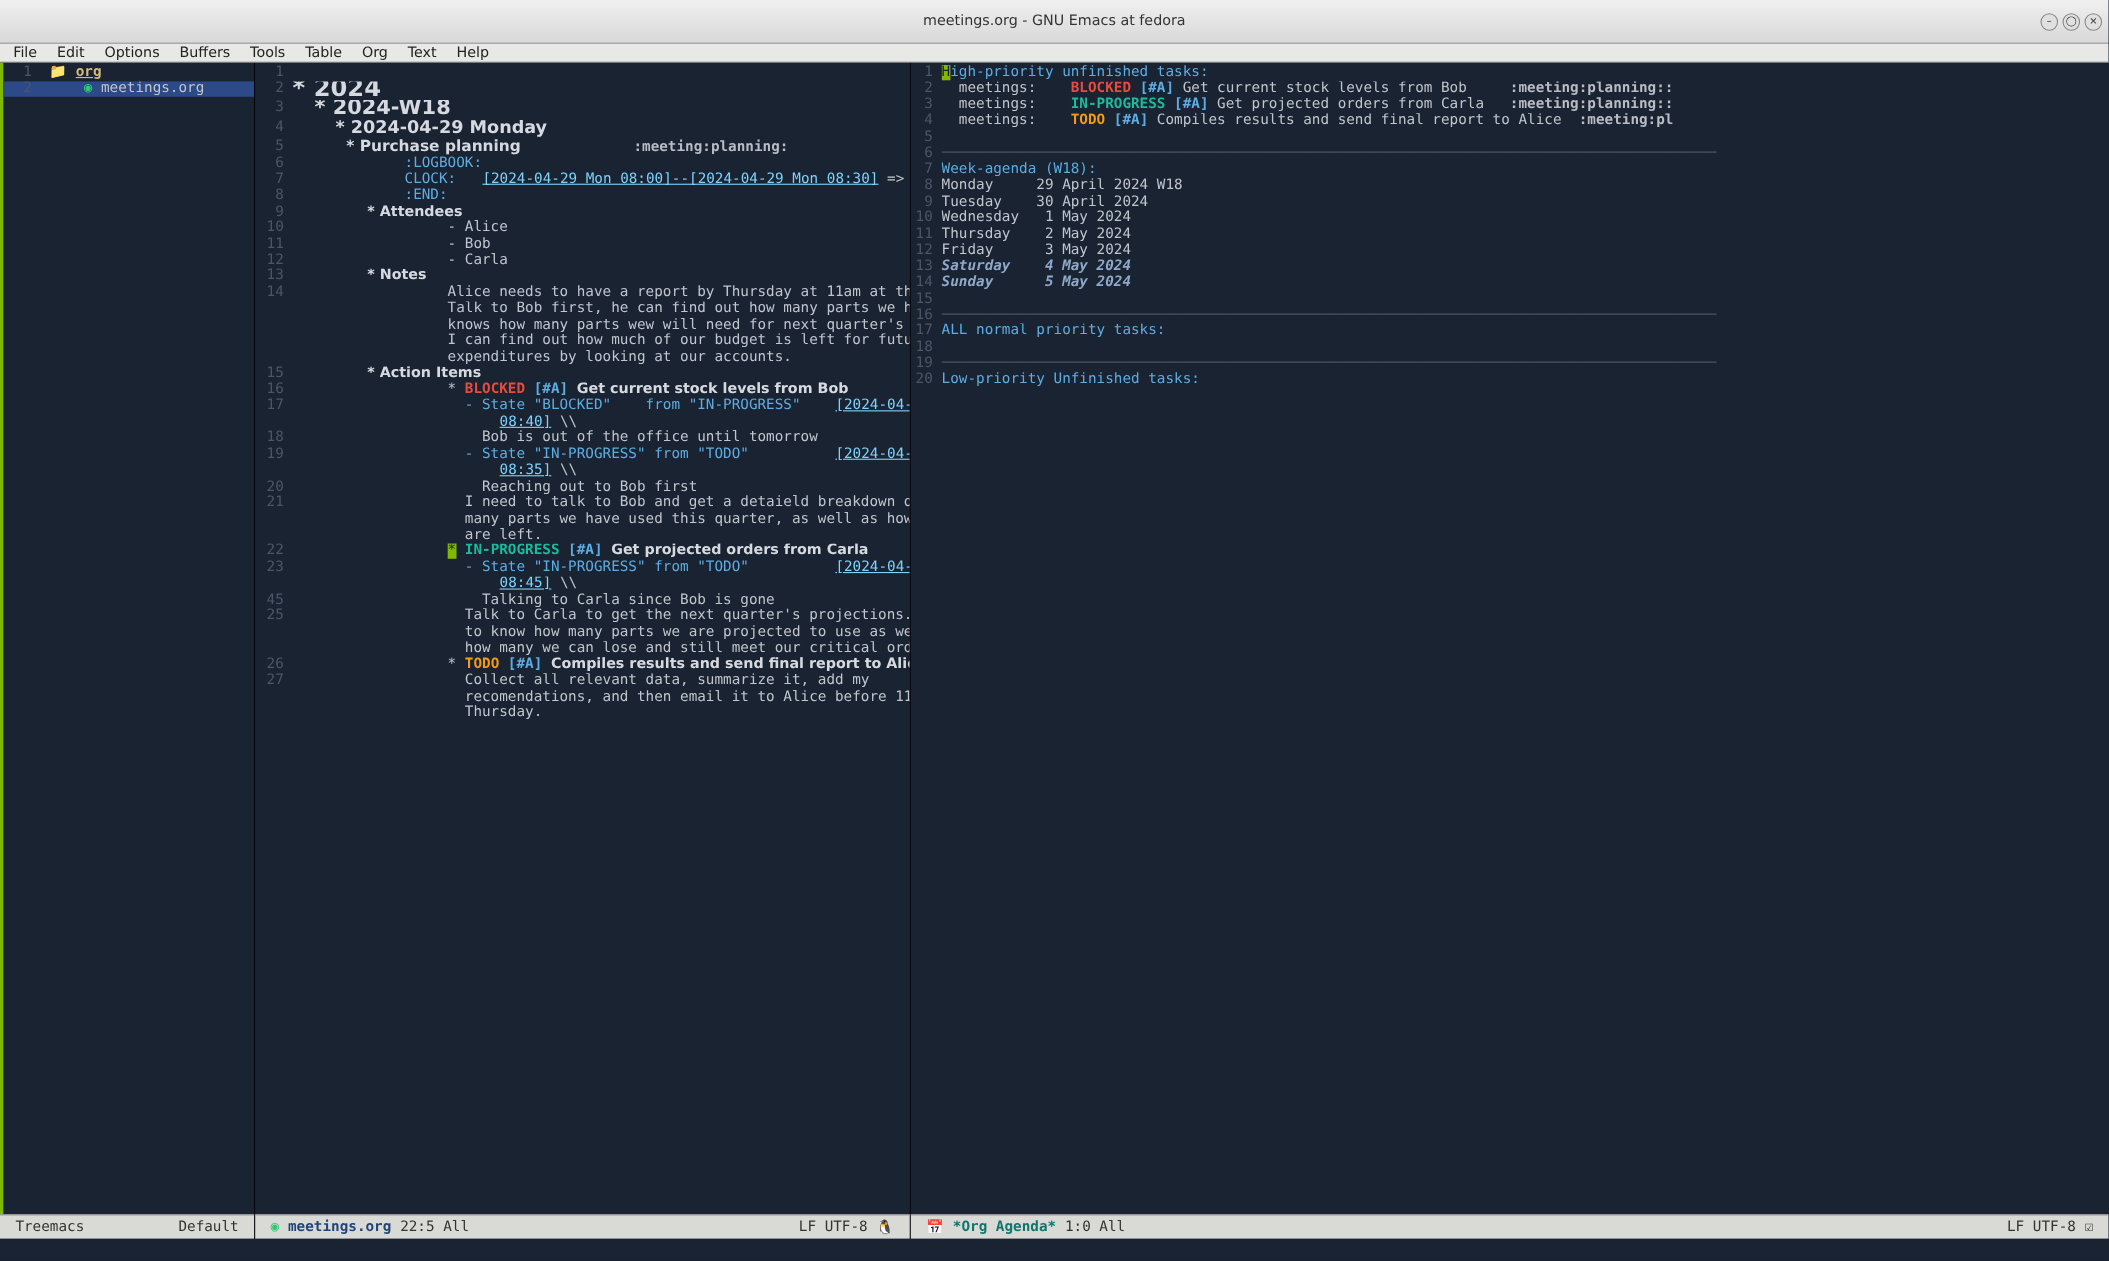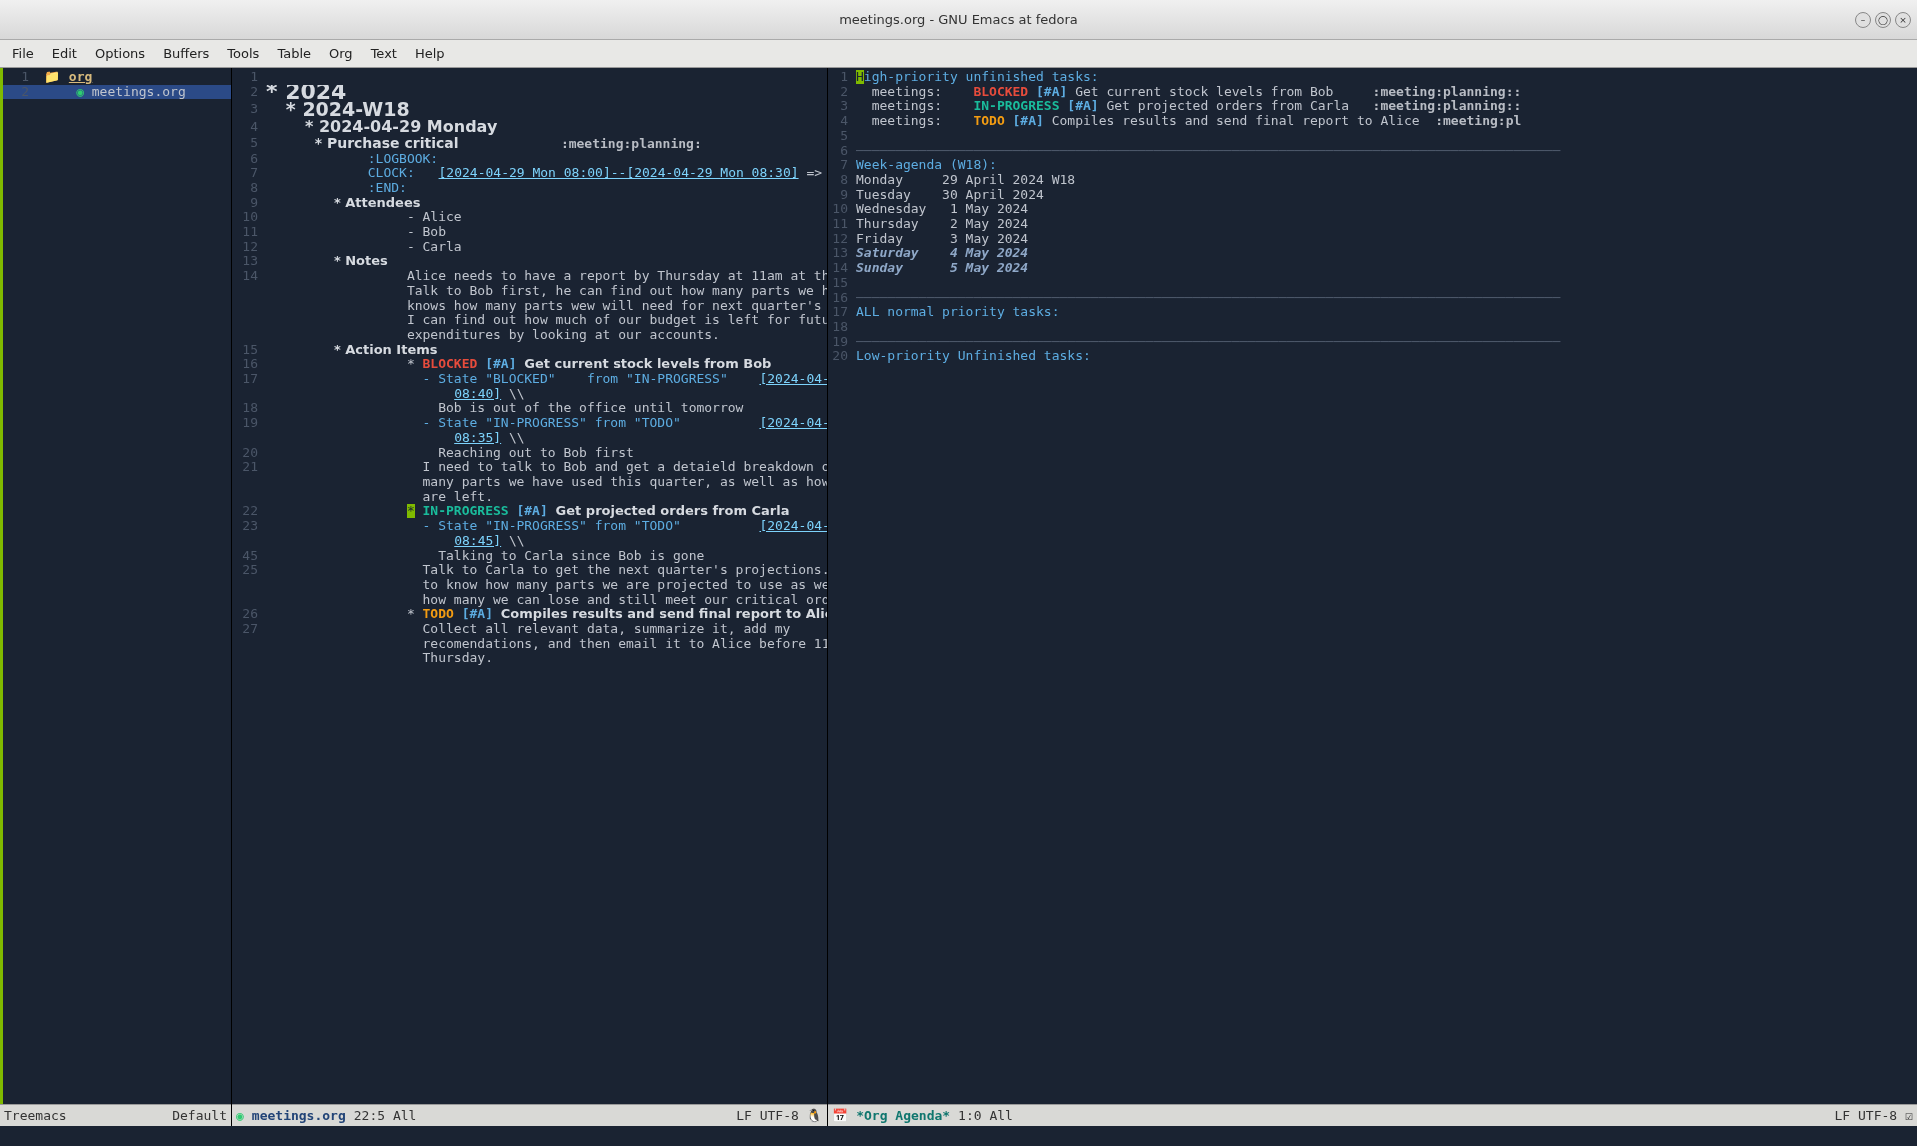--- a/index.html
+++ b/index.html
@@ -34,21 +34,21 @@
 .titlebar .winbtn {
   width: 16px; height: 16px;
   border-radius: 50%;
   border: 1px solid #888;
   background: #e0e0e0;
   font-size: 9px;
   display: flex; align-items:center; justify-content:center;
 }
 .menubar {
   background: #e8e8e6;
-  height: 28px;
+  height: 17px;
   display: flex;
   align-items: center;
   padding: 0 4px;
   font-family: "DejaVu Sans", sans-serif;
   color: #222;
   border-bottom: 1px solid #999;
   gap: 2px;
 }
 .menubar span { padding: 2px 8px; cursor: default; }
 .workspace {
@@ -85,21 +85,21 @@
   padding-top: 2px;
 }
 .line { display: flex; white-space: pre; }
 .line .body { flex: 1; overflow: hidden; }
 .modeline {
   height: 22px;
   background: #d9d9d6;
   color: #333;
   display: flex;
   align-items: center;
-  padding: 0 4px;
+  padding: 0 14px;
   font-family: "DejaVu Sans Mono", monospace;
   border-top: 1px solid #999;
   gap: 8px;
 }
 .modeline .grow { flex: 1; }
 .modeline .buf { font-weight: bold; }
 .minibuffer {
   height: 20px;
   background: #1a2332;
   color: #c0c5ce;
@@ -166,21 +166,21 @@
       <span>Default</span>
     </div>
   </div>
 
   <div class="pane pane-main">
     <div class="content" id="main-content">
         <div class="line"><span class="gutter">1</span><span class="body"><span class=""></span></span></div>
         <div class="line"><span class="gutter">2</span><span class="body"><span class="h1">* 2024</span></span></div>
         <div class="line"><span class="gutter">3</span><span class="body"><span class="h2">   * 2024-W18</span></span></div>
         <div class="line"><span class="gutter">4</span><span class="body"><span class="h3">       * 2024-04-29 Monday</span></span></div>
-        <div class="line"><span class="gutter">5</span><span class="body"><span class="h4">          * Purchase critical                     </span><span class="tag">:meeting:planning:</span></span></div>
+        <div class="line"><span class="gutter">5</span><span class="body"><span class="h4">          * Purchase planning                     </span><span class="tag">:meeting:planning:</span></span></div>
         <div class="line"><span class="gutter">6</span><span class="body"><span class="drawer">             :LOGBOOK:</span></span></div>
         <div class="line"><span class="gutter">7</span><span class="body"><span class="drawer">             CLOCK: </span><span class="link">[2024-04-29 Mon 08:00]--[2024-04-29 Mon 08:30]</span><span> =&gt;  0:30</span></span></div>
         <div class="line"><span class="gutter">8</span><span class="body"><span class="drawer">             :END:</span></span></div>
         <div class="line"><span class="gutter">9</span><span class="body"><span class="h5">               * Attendees</span></span></div>
         <div class="line"><span class="gutter">10</span><span class="body"><span class="">                  - Alice</span></span></div>
         <div class="line"><span class="gutter">11</span><span class="body"><span class="">                  - Bob</span></span></div>
         <div class="line"><span class="gutter">12</span><span class="body"><span class="">                  - Carla</span></span></div>
         <div class="line"><span class="gutter">13</span><span class="body"><span class="h5">               * Notes</span></span></div>
         <div class="line"><span class="gutter">14</span><span class="body"><span class="">                  Alice needs to have a report by Thursday at 11am at the latest.</span></span></div>
         <div class="line"><span class="gutter"></span><span class="body"><span class="">                  Talk to Bob first, he can find out how many parts we have. Carla</span></span></div>

